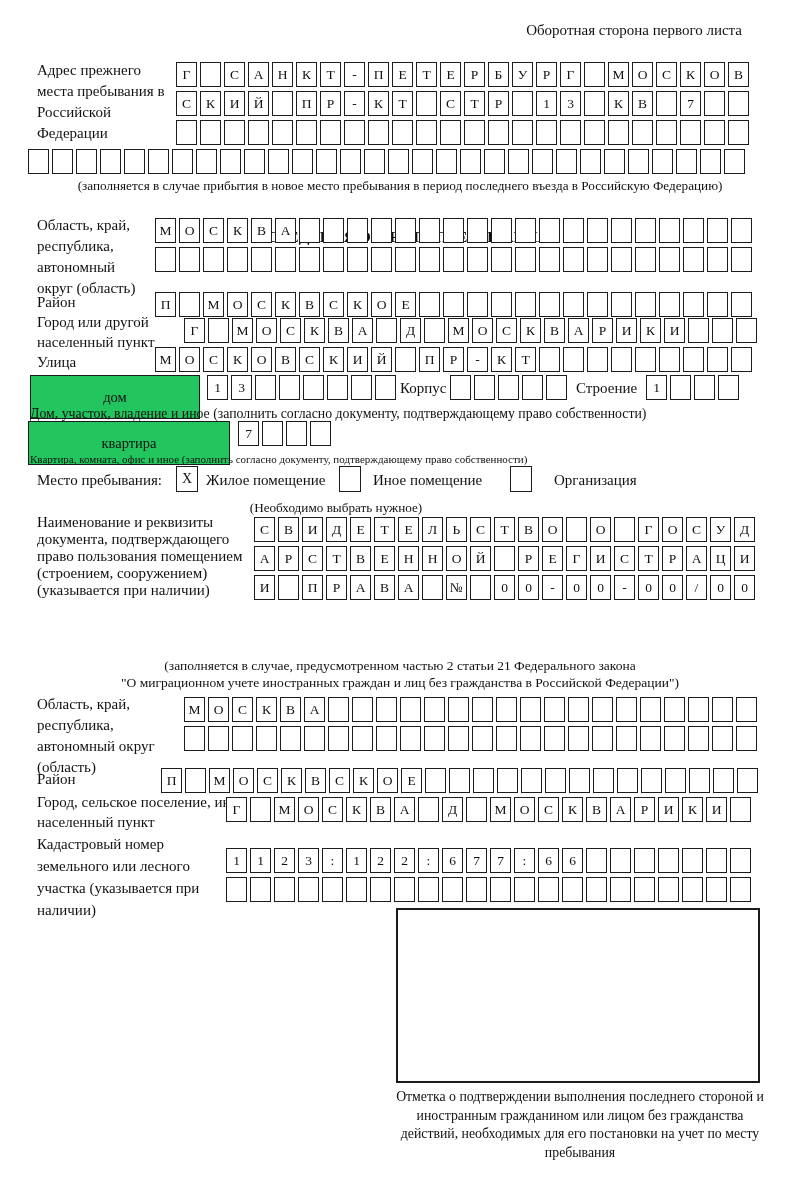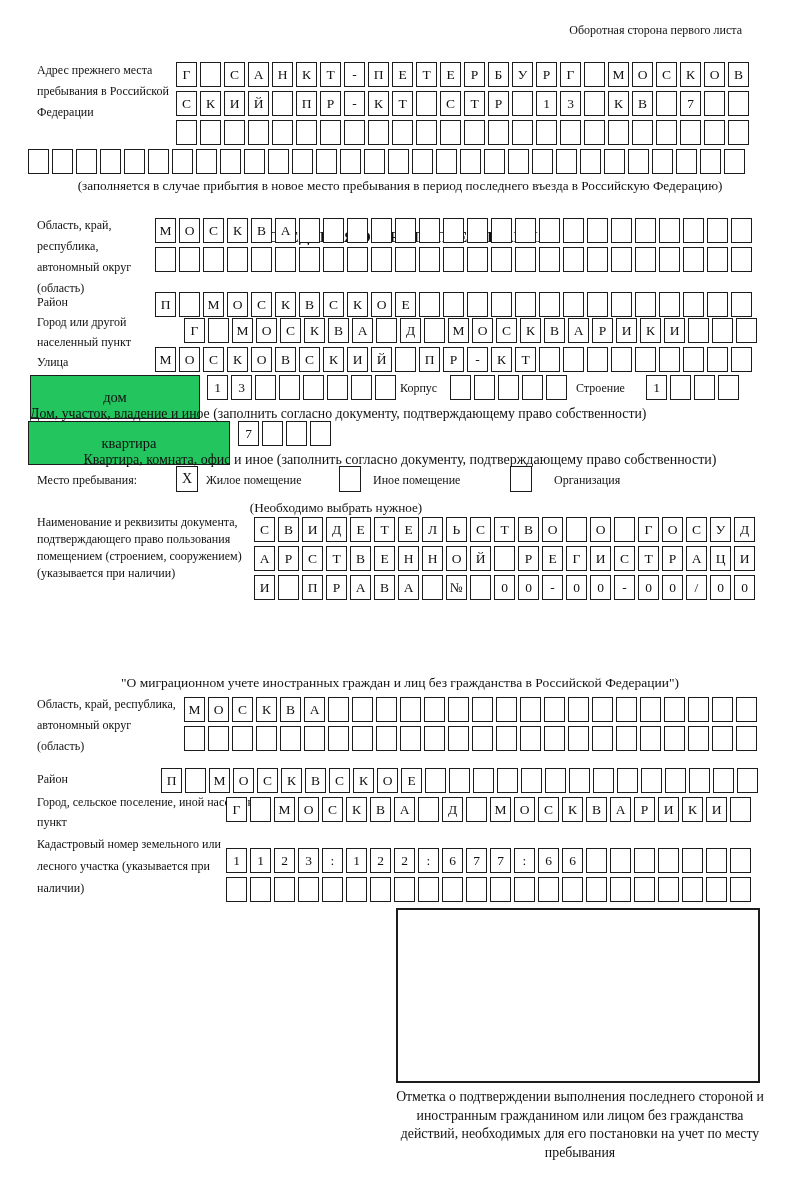--- a/index.html
+++ b/index.html
@@ -3,21 +3,21 @@
 <meta charset="utf-8">
 <style>
   html,body { margin:0; padding:0; background:#ffffff; }
   .page {
     position:relative; width:800px; height:1180px;
     background:#ffffff; color:#111;
     font-family:"Liberation Serif","DejaVu Serif",serif;
     overflow:hidden;
   }
   .abs { position:absolute; }
-  .label { font-size:12px; line-height:21px; color:#111; }
+  .label { font-size:15px; line-height:21px; color:#111; }
   .note { font-size:13.2px; line-height:17px; color:#111; }
   .center { text-align:center; }
   .title { font-size:15.5px; font-weight:bold;margin-top:32px; }
   .cells { display:flex; gap:3px; }
   .cell {
     width:21px; height:25px; box-sizing:border-box;
     border:1.6px solid #1c1c1c; background:#fff;
     display:flex; align-items:center; justify-content:center;
     font-size:13.5px; font-family:"Liberation Serif","DejaVu Serif",serif;
   }
@@ -326,21 +326,21 @@
     </div>
   <div class="abs note" style="top:405px; left:30px; width:740px; font-size:13.8px;">Дом, участок, владение и иное (заполнить согласно документу, подтверждающему право собственности)</div>
 
   <div class="abs widebox" style="top:421px; left:28px; width:202px;">квартира</div>
   <div class="abs cells" style="top:421px; left:238px;">
       <div class="cell">7</div>
       <div class="cell"></div>
       <div class="cell"></div>
       <div class="cell"></div>
     </div>
-  <div class="abs note" style="top:451px; left:30px; width:740px; font-size:14px;text-align:center;">Квартира, комната, офис и иное (заполнить согласно документу, подтверждающему право собственности)</div>
+  <div class="abs note" style="top:451px; left:30px; width:740px; font-size:11px;">Квартира, комната, офис и иное (заполнить согласно документу, подтверждающему право собственности)</div>
 
   <div class="abs label" style="top:470px; left:37px;">Место пребывания:</div>
   <div class="abs checkbox" style="top:466px; left:176px;">X</div>
   <div class="abs label" style="top:470px; left:206px;">Жилое помещение</div>
   <div class="abs checkbox" style="top:466px; left:339px;"></div>
   <div class="abs label" style="top:470px; left:373px;">Иное помещение</div>
   <div class="abs checkbox" style="top:466px; left:510px;"></div>
   <div class="abs label" style="top:470px; left:554px;">Организация</div>
   <div class="abs note center" style="top:499px; left:146px; width:380px;">(Необходимо выбрать нужное)</div>
 
@@ -408,20 +408,21 @@
       <div class="cell">0</div>
       <div class="cell">0</div>
       <div class="cell">-</div>
       <div class="cell">0</div>
       <div class="cell">0</div>
       <div class="cell">/</div>
       <div class="cell">0</div>
       <div class="cell">0</div>
     </div>
 
+  <div class="abs note center" style="top:657px; left:0; width:800px; font-size:13.5px;">(заполняется в случае, предусмотренном частью 2 статьи 21 Федерального закона</div>
   <div class="abs note center" style="top:674px; left:0; width:800px; font-size:13.5px;">"О миграционном учете иностранных граждан и лиц без гражданства в Российской Федерации")</div>
 
   <div class="abs label" style="top:694px; left:37px; width:142px;">Область, край, республика, автономный округ (область)</div>
   <div class="abs cells" style="top:697px; left:184px;">
       <div class="cell">М</div>
       <div class="cell">О</div>
       <div class="cell">С</div>
       <div class="cell">К</div>
       <div class="cell">В</div>
       <div class="cell">А</div>

